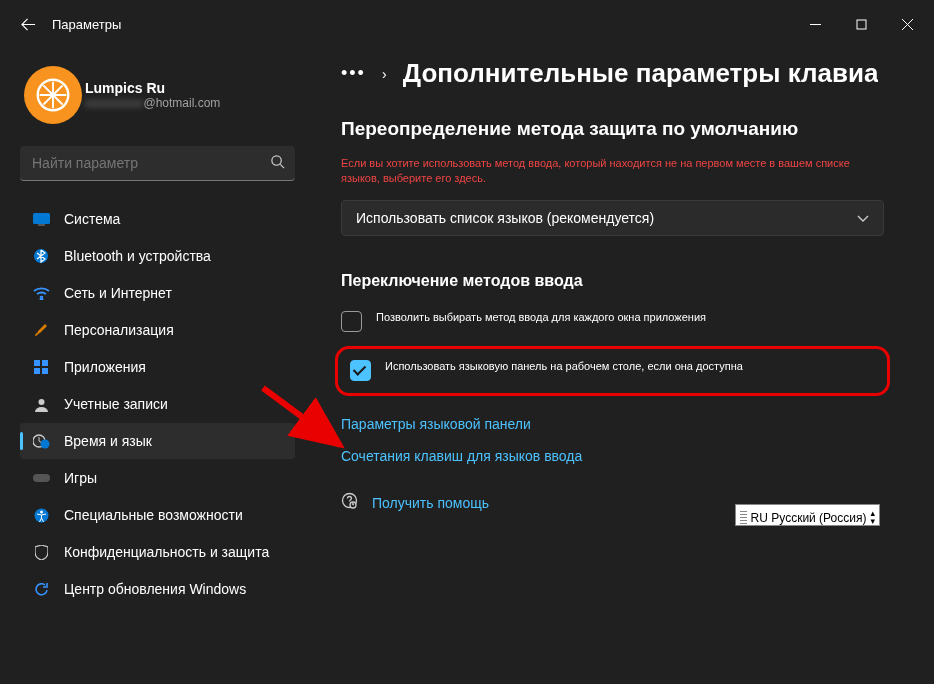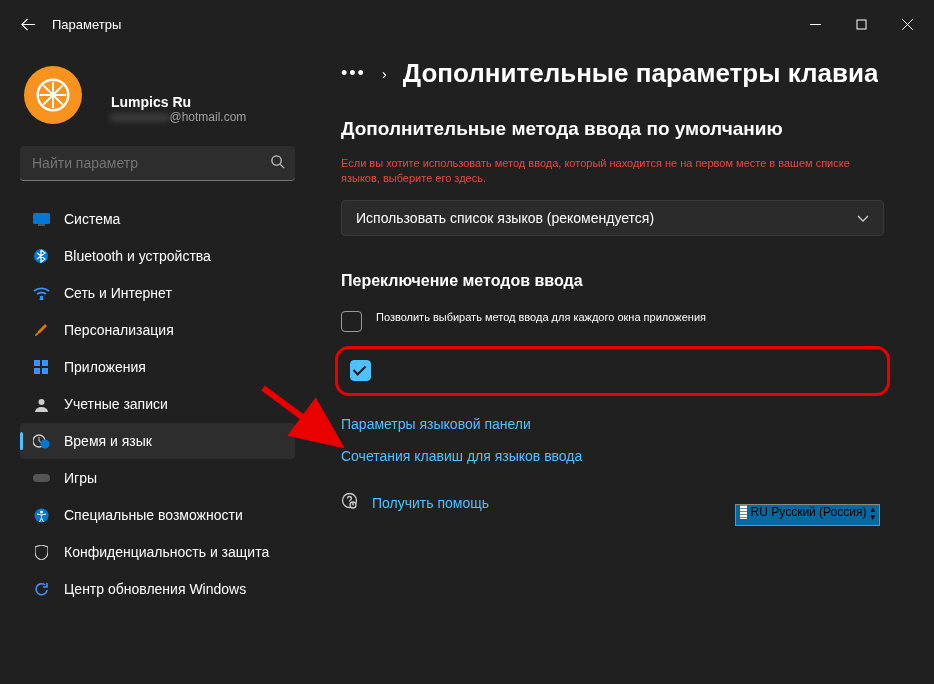--- a/index.html
+++ b/index.html
@@ -4,21 +4,21 @@
 <style>
   html,body{margin:0;padding:0;width:934px;height:684px;overflow:hidden;background:#202020;font-family:"Segoe UI",Arial,sans-serif;color:#fff;}
   .titlebar{height:48px;display:flex;align-items:center;padding:0 4px 0 12px;}
   .back-btn{width:32px;height:32px;display:flex;align-items:center;justify-content:center;font-size:16px;color:#fff;cursor:pointer;}
   .title-text{font-size:13px;margin-left:8px;}
   .win-btns{margin-left:auto;display:flex;}
   .win-btn{width:46px;height:32px;display:flex;align-items:center;justify-content:center;cursor:pointer;}
 
   .body-wrap{display:flex;height:636px;}
   .sidebar{width:305px;flex:0 0 305px;padding:0 10px 10px 20px;box-sizing:border-box;}
-  .profile{display:flex;align-items:flex-end;gap:29px;margin:18px 4px 22px 4px;}
+  .profile{display:flex;align-items:center;gap:3px;margin:18px 4px 22px 4px;}
   .avatar{width:58px;height:58px;border-radius:50%;background:#f7931e;display:flex;align-items:center;justify-content:center;overflow:hidden;}
   .avatar svg{width:42px;height:42px;}
   .pname{font-size:14px;font-weight:600;}
   .pmail{font-size:12px;color:#a0a0a0;}
   .pmail .blur{filter:blur(3px);color:#888;letter-spacing:.5px;}
   .search{height:34px;background:#2d2d2d;border-bottom:1px solid #777;border-radius:4px;display:flex;align-items:center;padding:0 10px;margin-bottom:20px;}
   .search input{flex:1;background:none;border:none;outline:none;color:#22c55e;font-size:14px;}
   .nav-item{height:36px;display:flex;align-items:center;gap:14px;padding:0 8px 0 12px;border-radius:4px;font-size:14px;cursor:pointer;margin:1px 0;}
   .nav-item.selected{background:#2d2d2d;position:relative;}
   .nav-item.selected::before{content:"";position:absolute;left:0;top:9px;bottom:9px;width:3px;background:#4cc2ff;border-radius:2px;}
@@ -35,21 +35,21 @@
   .sec2-title{font-size:16px;font-weight:600;margin-bottom:20px;}
   .check-row{display:flex;align-items:flex-start;gap:14px;font-size:11px;line-height:1.35;margin-bottom:14px;}
   .cb{width:19px;height:19px;border:1px solid #9a9a9a;border-radius:4px;flex:0 0 19px;cursor:pointer;margin-top:1px;}
   .cb.on{background:#4cc2ff;border-color:#4cc2ff;position:relative;}
   .cb.on::after{content:"";position:absolute;left:5px;top:1.5px;width:5px;height:10px;border-right:2px solid #1a1a1a;border-bottom:2px solid #1a1a1a;transform:rotate(45deg);}
   .highlight{border:3px solid #e90000;border-radius:14px;padding:10px 12px 12px 12px;margin:4px -6px 20px -6px;}
   .link{color:#4cc2ff;font-size:14px;cursor:pointer;margin-bottom:16px;display:block;}
   .help{display:flex;align-items:center;gap:14px;margin-top:28px;}
 
   .arrow{position:absolute;left:255px;top:380px;pointer-events:none;z-index:5;}
-  .lang-float{position:absolute;right:54px;top:504px;background:#0369a1;color:#000;font-size:12px;height:20px;display:flex;align-items:flex-start;padding:0 4px;gap:4px;border:1px solid #888;z-index:6;}
+  .lang-float{position:absolute;right:54px;top:504px;background:#ffffff;color:#000;font-size:12px;height:20px;display:flex;align-items:flex-end;padding:0 4px;gap:4px;border:1px solid #888;z-index:6;}
   .lang-float .h{width:7px;height:14px;background:repeating-linear-gradient(#888 0 1px,#fff 1px 3px);}
 </style>
 </head>
 <body>
 
 <div class="titlebar">
   <div class="back-btn">
     <svg width="15" height="15" viewBox="0 0 16 16" stroke="#fff" stroke-width="1.2" fill="none">
         <path d="M7 2 1 8l6 6M1 8h14"></path>
       </svg>
@@ -203,39 +203,40 @@
       </div>
   </div>
 
   <div class="main">
     <div class="bc">
       <span class="dots">•••</span>
       <span class="chev">›</span>
       <span class="bc-title">Дополнительные параметры клавиа</span>
     </div>
 
-    <div class="sec-title">Дополнительные метода ввода по умолчанию</div>
+    <div class="sec-title">Переопределение метода защита по умолчанию</div>
     <div class="sec-desc">Если вы хотите использовать метод ввода, который находится не на первом месте в вашем списке языков, выберите его здесь.</div>
     <div class="dropdown">
       <span>Использовать список языков (рекомендуется)</span>
       <span style="margin-left:auto"><svg width="12" height="8" viewBox="0 0 12 8" fill="none" stroke="#ccc" stroke-width="1.4">
             <path d="M1 1l5 5 5-5"></path>
           </svg></span>
     </div>
 
     <div class="sec2-title">Переключение методов ввода</div>
 
     <div class="check-row">
       <div class="cb"></div>
       <div style="max-width:380px">Позволить выбирать метод ввода для каждого окна приложения</div>
     </div>
 
     <div class="highlight">
       <div class="check-row" style="margin-bottom:0">
         <div class="cb on"></div>
+        <div style="max-width:380px">Использовать языковую панель на рабочем столе, если она доступна</div>
       </div>
     </div>
 
     <span class="link">Параметры языковой панели</span>
     <span class="link">Сочетания клавиш для языков ввода</span>
 
     <div class="help">
       <span><svg width="17" height="17" viewBox="0 0 17 17" fill="none" stroke="#ccc" stroke-width="1.3">
             <circle cx="8.5" cy="8.5" r="7"></circle>
             <circle cx="12" cy="13" r="3" fill="#202020"></circle>

